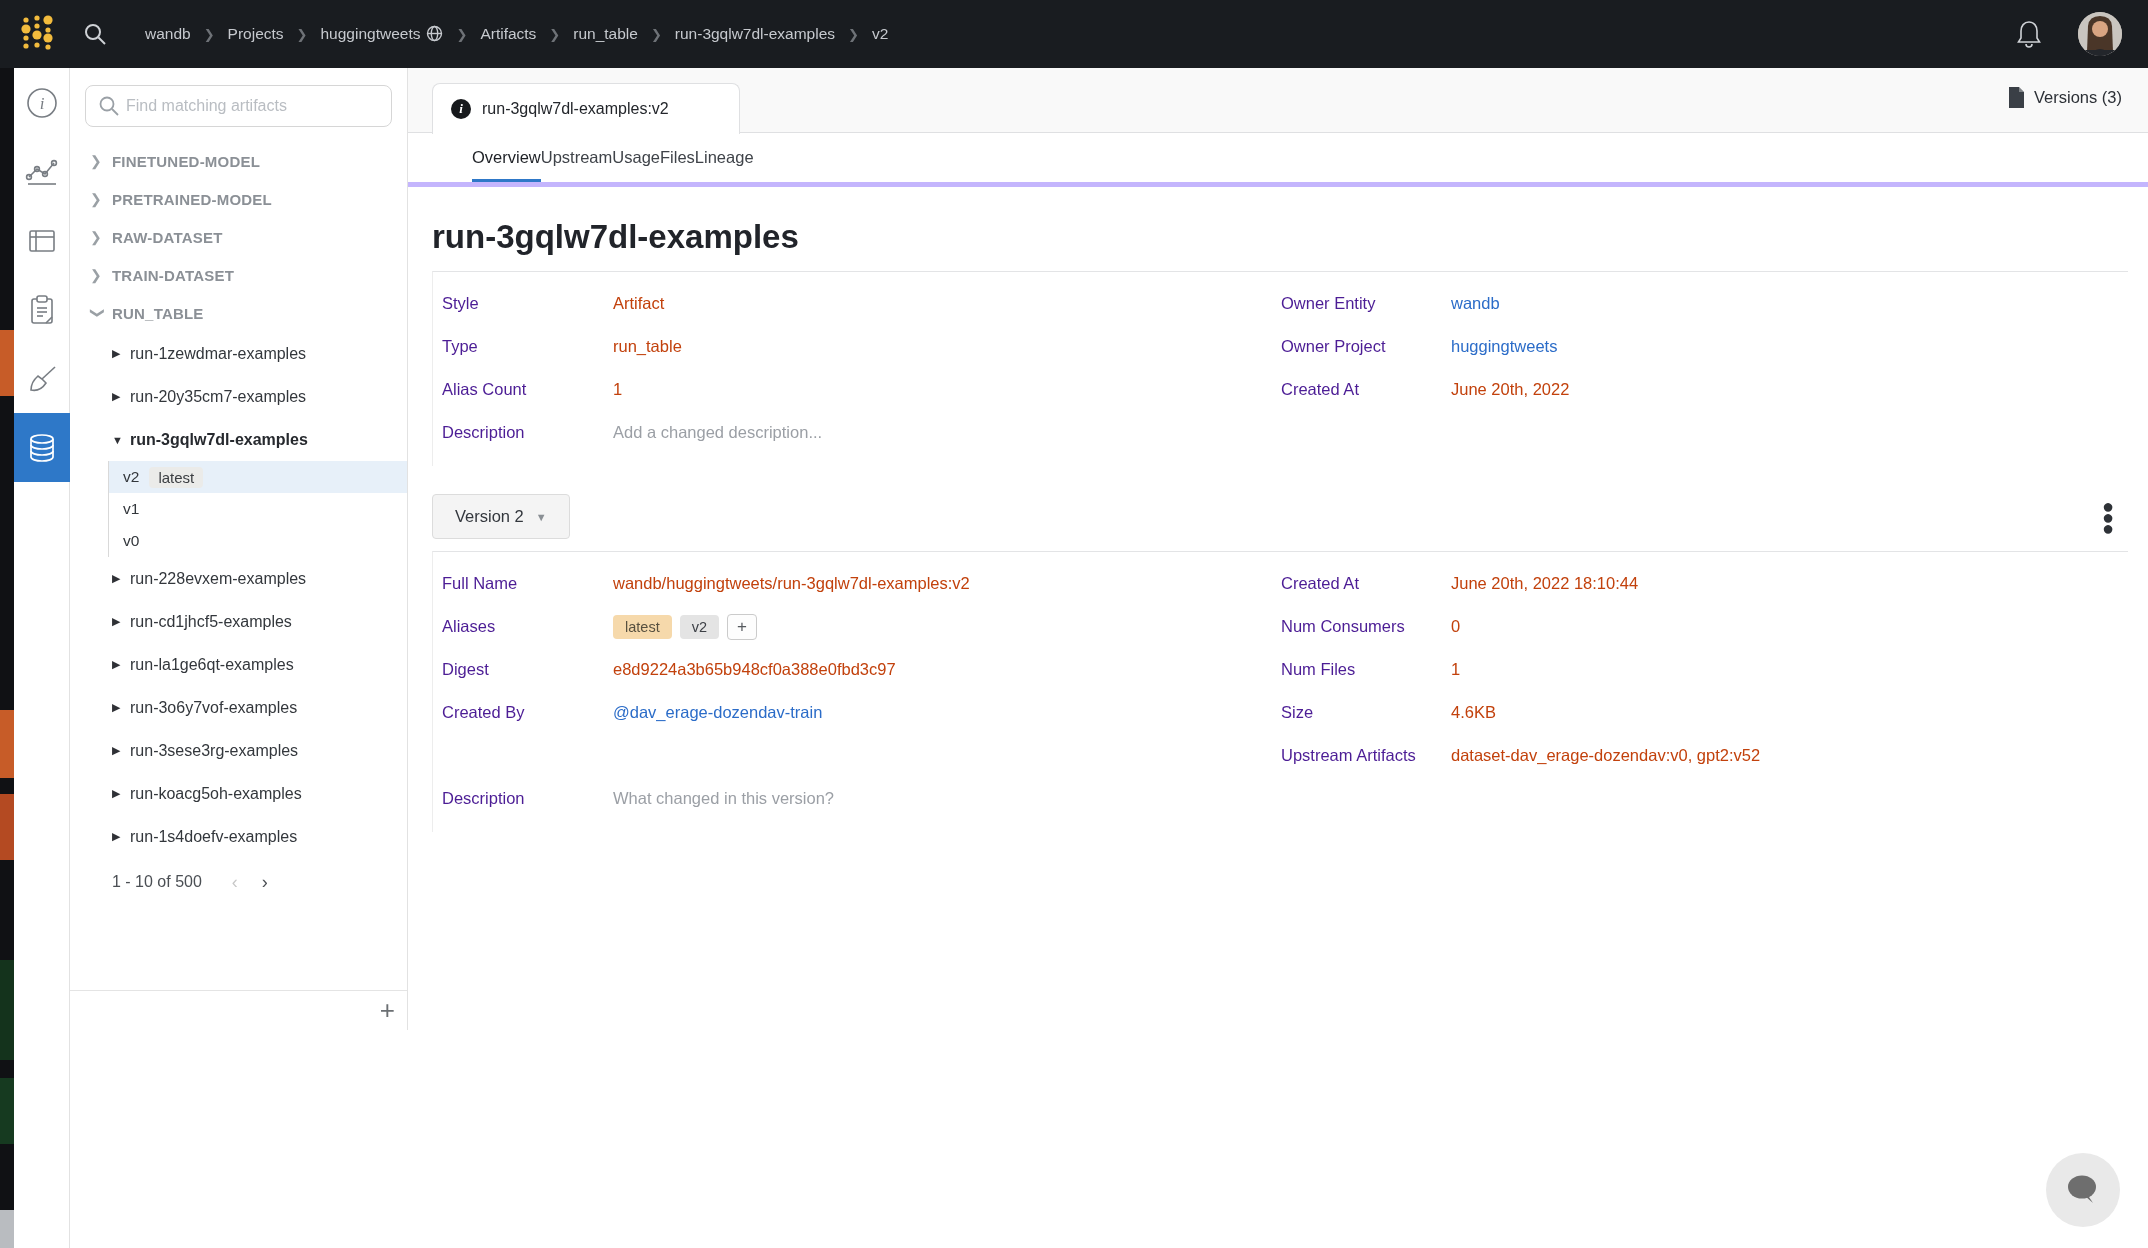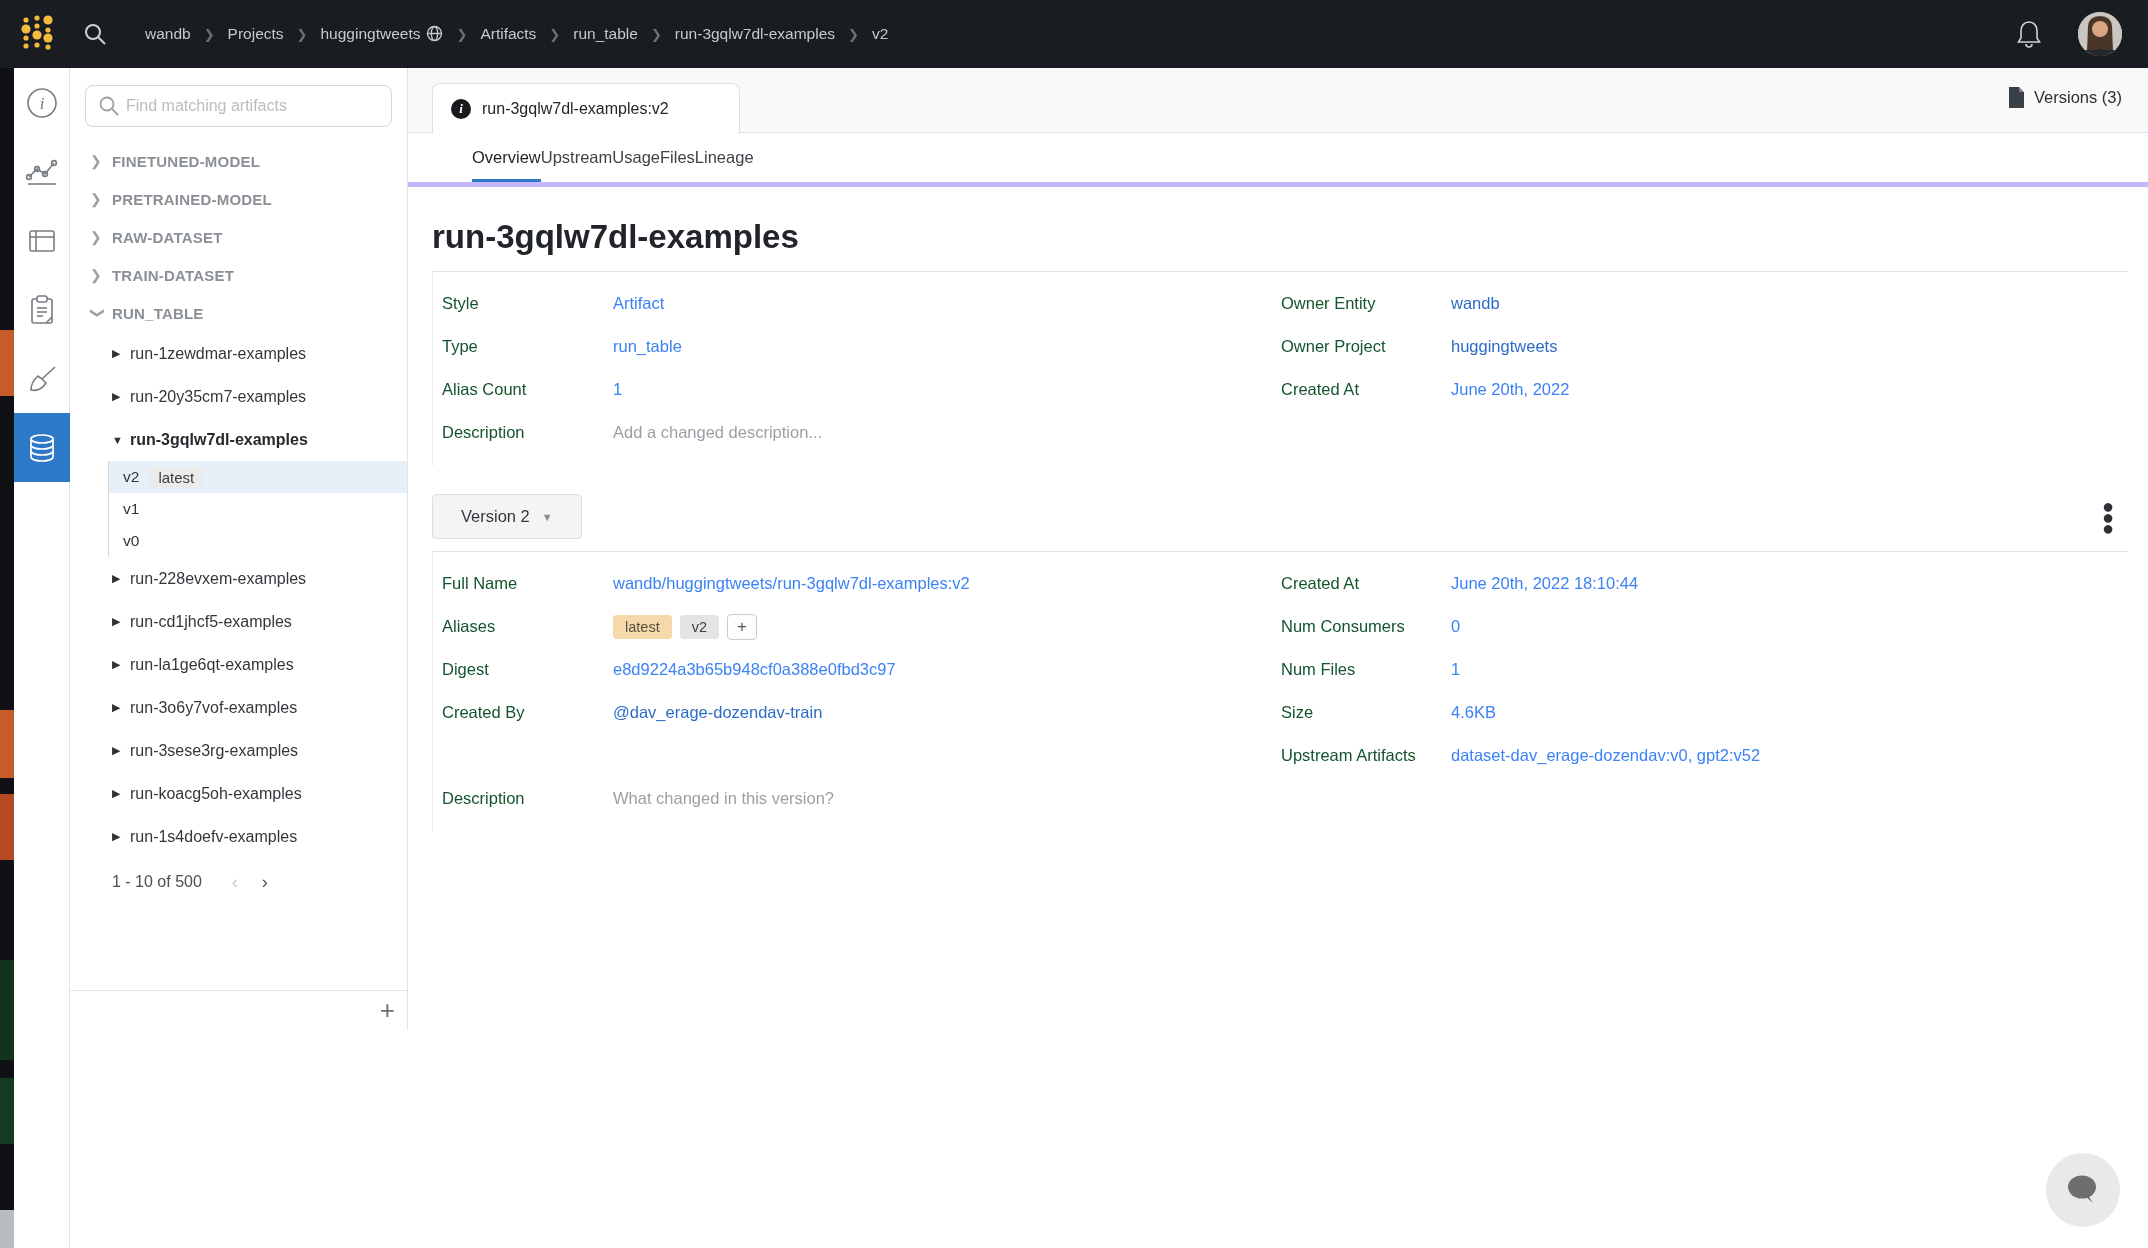--- a/index.html
+++ b/index.html
@@ -79,28 +79,28 @@
   .content { padding:0 20px 0 24px; }
   .page-title { margin-top:31px; font-size:33px; font-weight:700; color:#21242a; }
 
   .kv-section { margin-top:15px; border-top:1px solid #e3e4e6; border-left:1px solid #ededed;
     display:flex; padding:10px 0 12px 0; width:1696px; }
   .kv-col-left { flex:0 0 840px; }
   .kv-col-right { flex:1; padding-left:8px; }
   .kv-row { display:grid; grid-template-columns:171px 1fr; height:43px; align-items:center; }
   .kv-col-left .kv-row { padding-left:9px; grid-template-columns:171px 1fr; }
   .kv-col-right .kv-row { grid-template-columns:170px 1fr; }
-  .kv-label { color:#14532d; font-size:16.5px; }
-  .kv-value { color:#3b82f6; font-size:16.5px; }
+  .kv-label { color:#4c1d95; font-size:16.5px; }
+  .kv-value { color:#c2410c; font-size:16.5px; }
   .kv-value.muted { color:#9b9fa5; }
   .kv-value.link { color:#2b6cc8; cursor:pointer; }
   .kv-row.spacer { height:43px; }
 
   .version-bar { margin-top:28px; display:flex; align-items:center; width:1696px; }
-  .version-btn { height:45px; padding:0 28px; background:#f4f4f4; border:1px solid #dcdcdc;
+  .version-btn { height:45px; padding:0 22px; background:#f4f4f4; border:1px solid #dcdcdc;
     border-radius:4px; display:flex; align-items:center; gap:12px; font-size:16.5px; color:#33373d; cursor:pointer; }
   .caret { color:#8a8f94; font-size:11px; }
   .kebab { margin-left:auto; margin-right:14px; color:#2e3237; font-size:20px; letter-spacing:0;
     cursor:pointer; line-height:13px; text-align:center; }
   .kebab span { display:block; height:11px; }
 
   .alias-chips { display:flex; align-items:center; gap:8px; }
   .chip { border-radius:4px; padding:4px 12px; font-size:14.5px; }
   .chip.latest { background:#f6d9ab; color:#57503f; }
   .chip.plain { background:#e4e4e4; color:#3d4046; }

